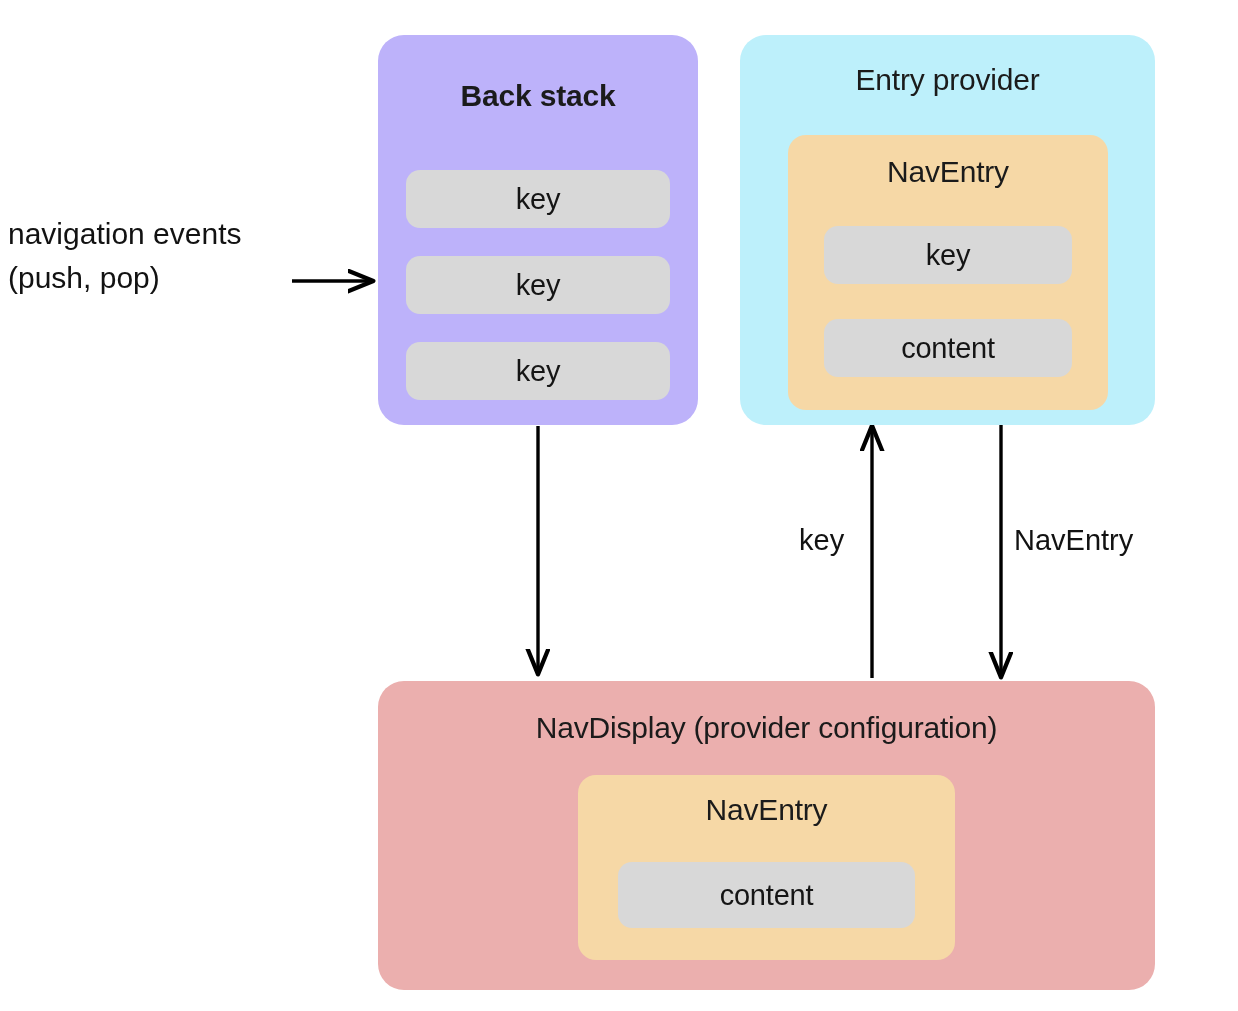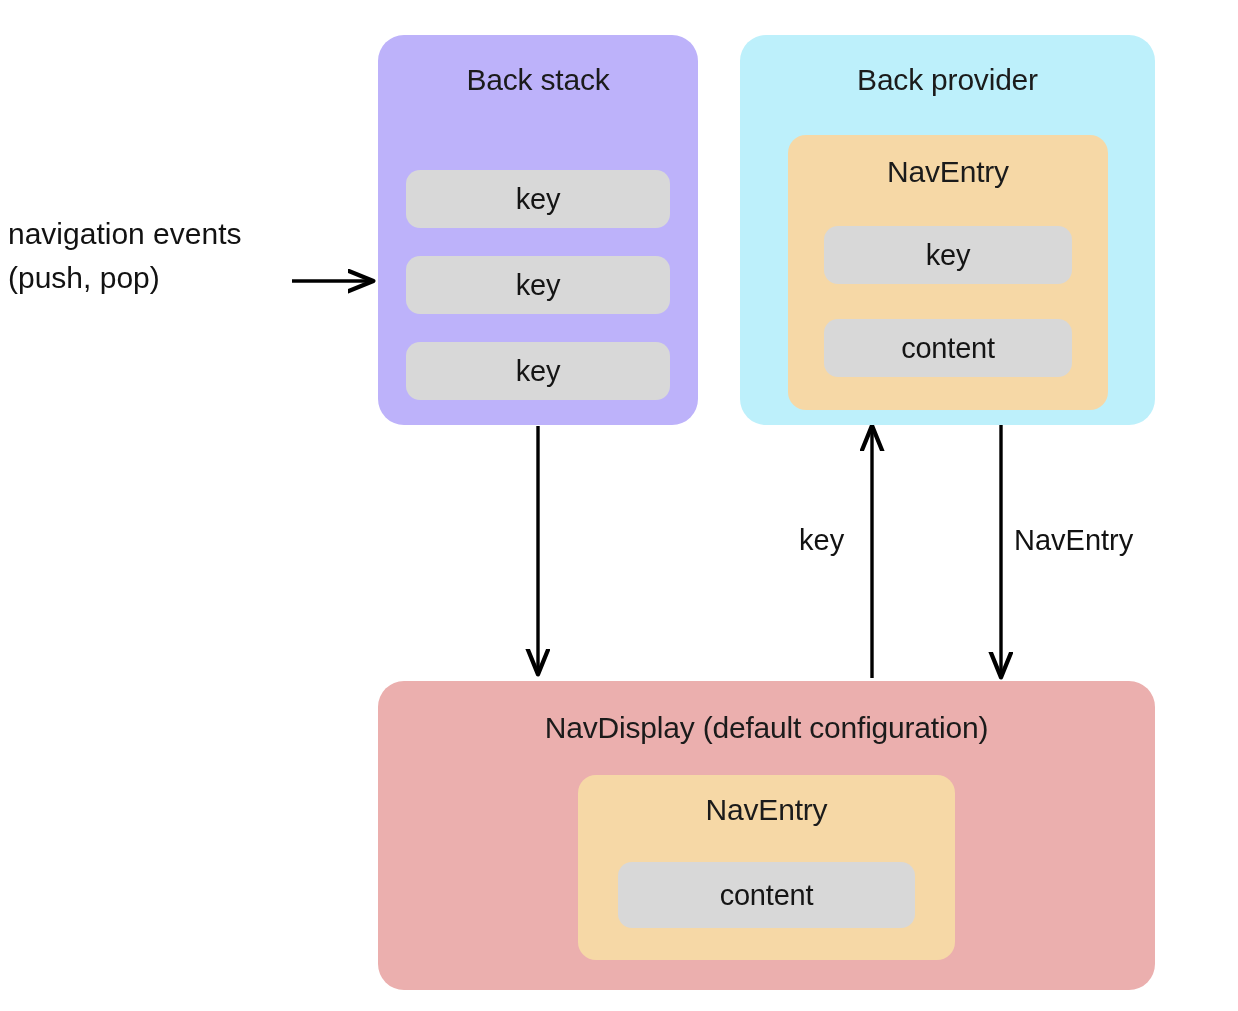--- a/index.html
+++ b/index.html
@@ -54,21 +54,21 @@
     background: #f6d8a6;
     border-radius: 18px;
   }
 
   
   #back-stack {
     left: 378px; top: 35px;
     width: 320px; height: 390px;
     background: #bdb2fa;
   }
-  #back-stack .box-title { top: 28px; }
+  #back-stack .box-title { top: 44px; font-weight: bold; }
 
   
   #entry-provider {
     left: 740px; top: 35px;
     width: 415px; height: 390px;
     background: #bdf0fb;
   }
   #entry-provider .box-title { top: 28px; }
 
   
@@ -150,39 +150,39 @@
     </div>
     <div class="pill" style="left:28px; top:221px; width:264px; height:58px;">
       <span>key</span>
     </div>
     <div class="pill" style="left:28px; top:307px; width:264px; height:58px;">
       <span>key</span>
     </div>
   </div>
 
   <div id="entry-provider" class="box container-box">
-    <div class="box-title">Back provider</div>
+    <div class="box-title">Entry provider</div>
 
     <div class="nav-entry" style="left:48px; top:100px; width:320px; height:275px;">
       <div class="box-title" style="top:20px;">NavEntry</div>
 
       <div class="pill" style="left:36px; top:91px; width:248px; height:58px;">
         <span>key</span>
       </div>
       <div class="pill" style="left:36px; top:184px; width:248px; height:58px;">
         <span>content</span>
       </div>
     </div>
   </div>
 
   <div class="edge-label" id="label-key-edge">key</div>
   <div class="edge-label" id="label-entry-edge">NavEntry</div>
 
   <div id="nav-display" class="box container-box">
-    <div class="box-title">NavDisplay (default configuration)</div>
+    <div class="box-title">NavDisplay (provider configuration)</div>
 
     <div class="nav-entry" style="left:200px; top:94px; width:377px; height:185px;">
       <div class="box-title" style="top:18px;">NavEntry</div>
 
       <div class="pill" style="left:40px; top:87px; width:297px; height:66px;">
         <span>content</span>
       </div>
     </div>
   </div>
 

